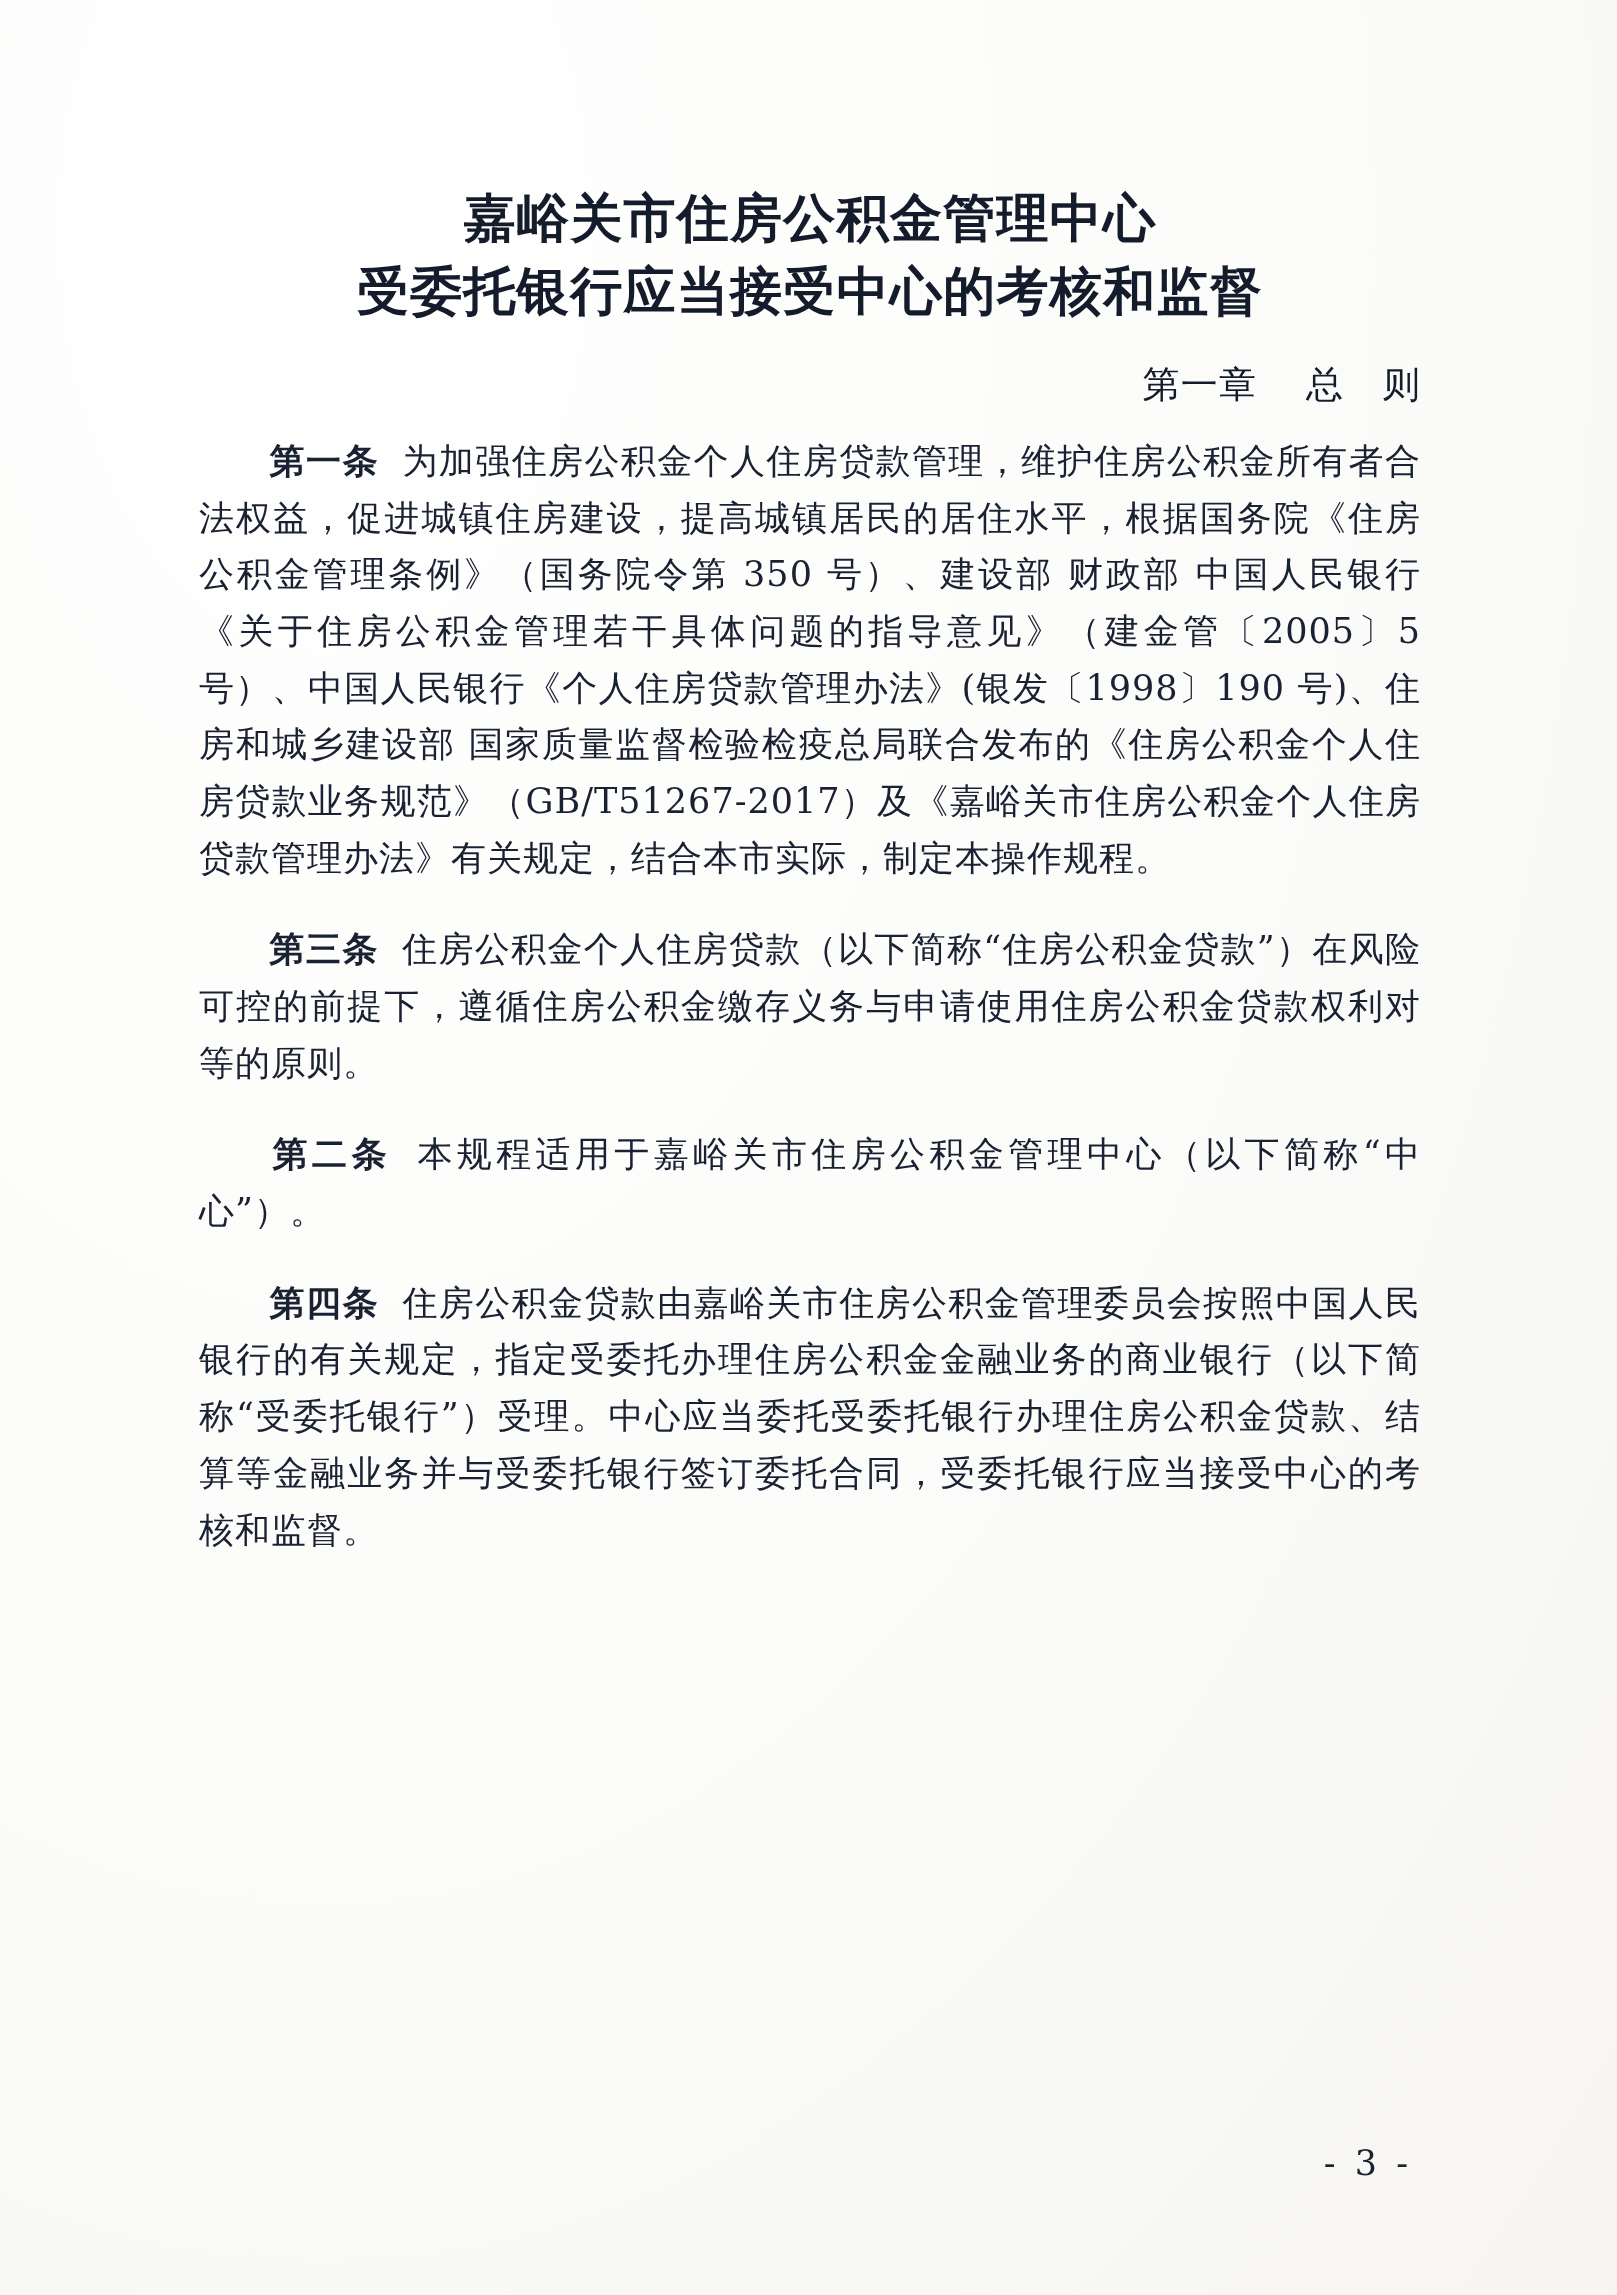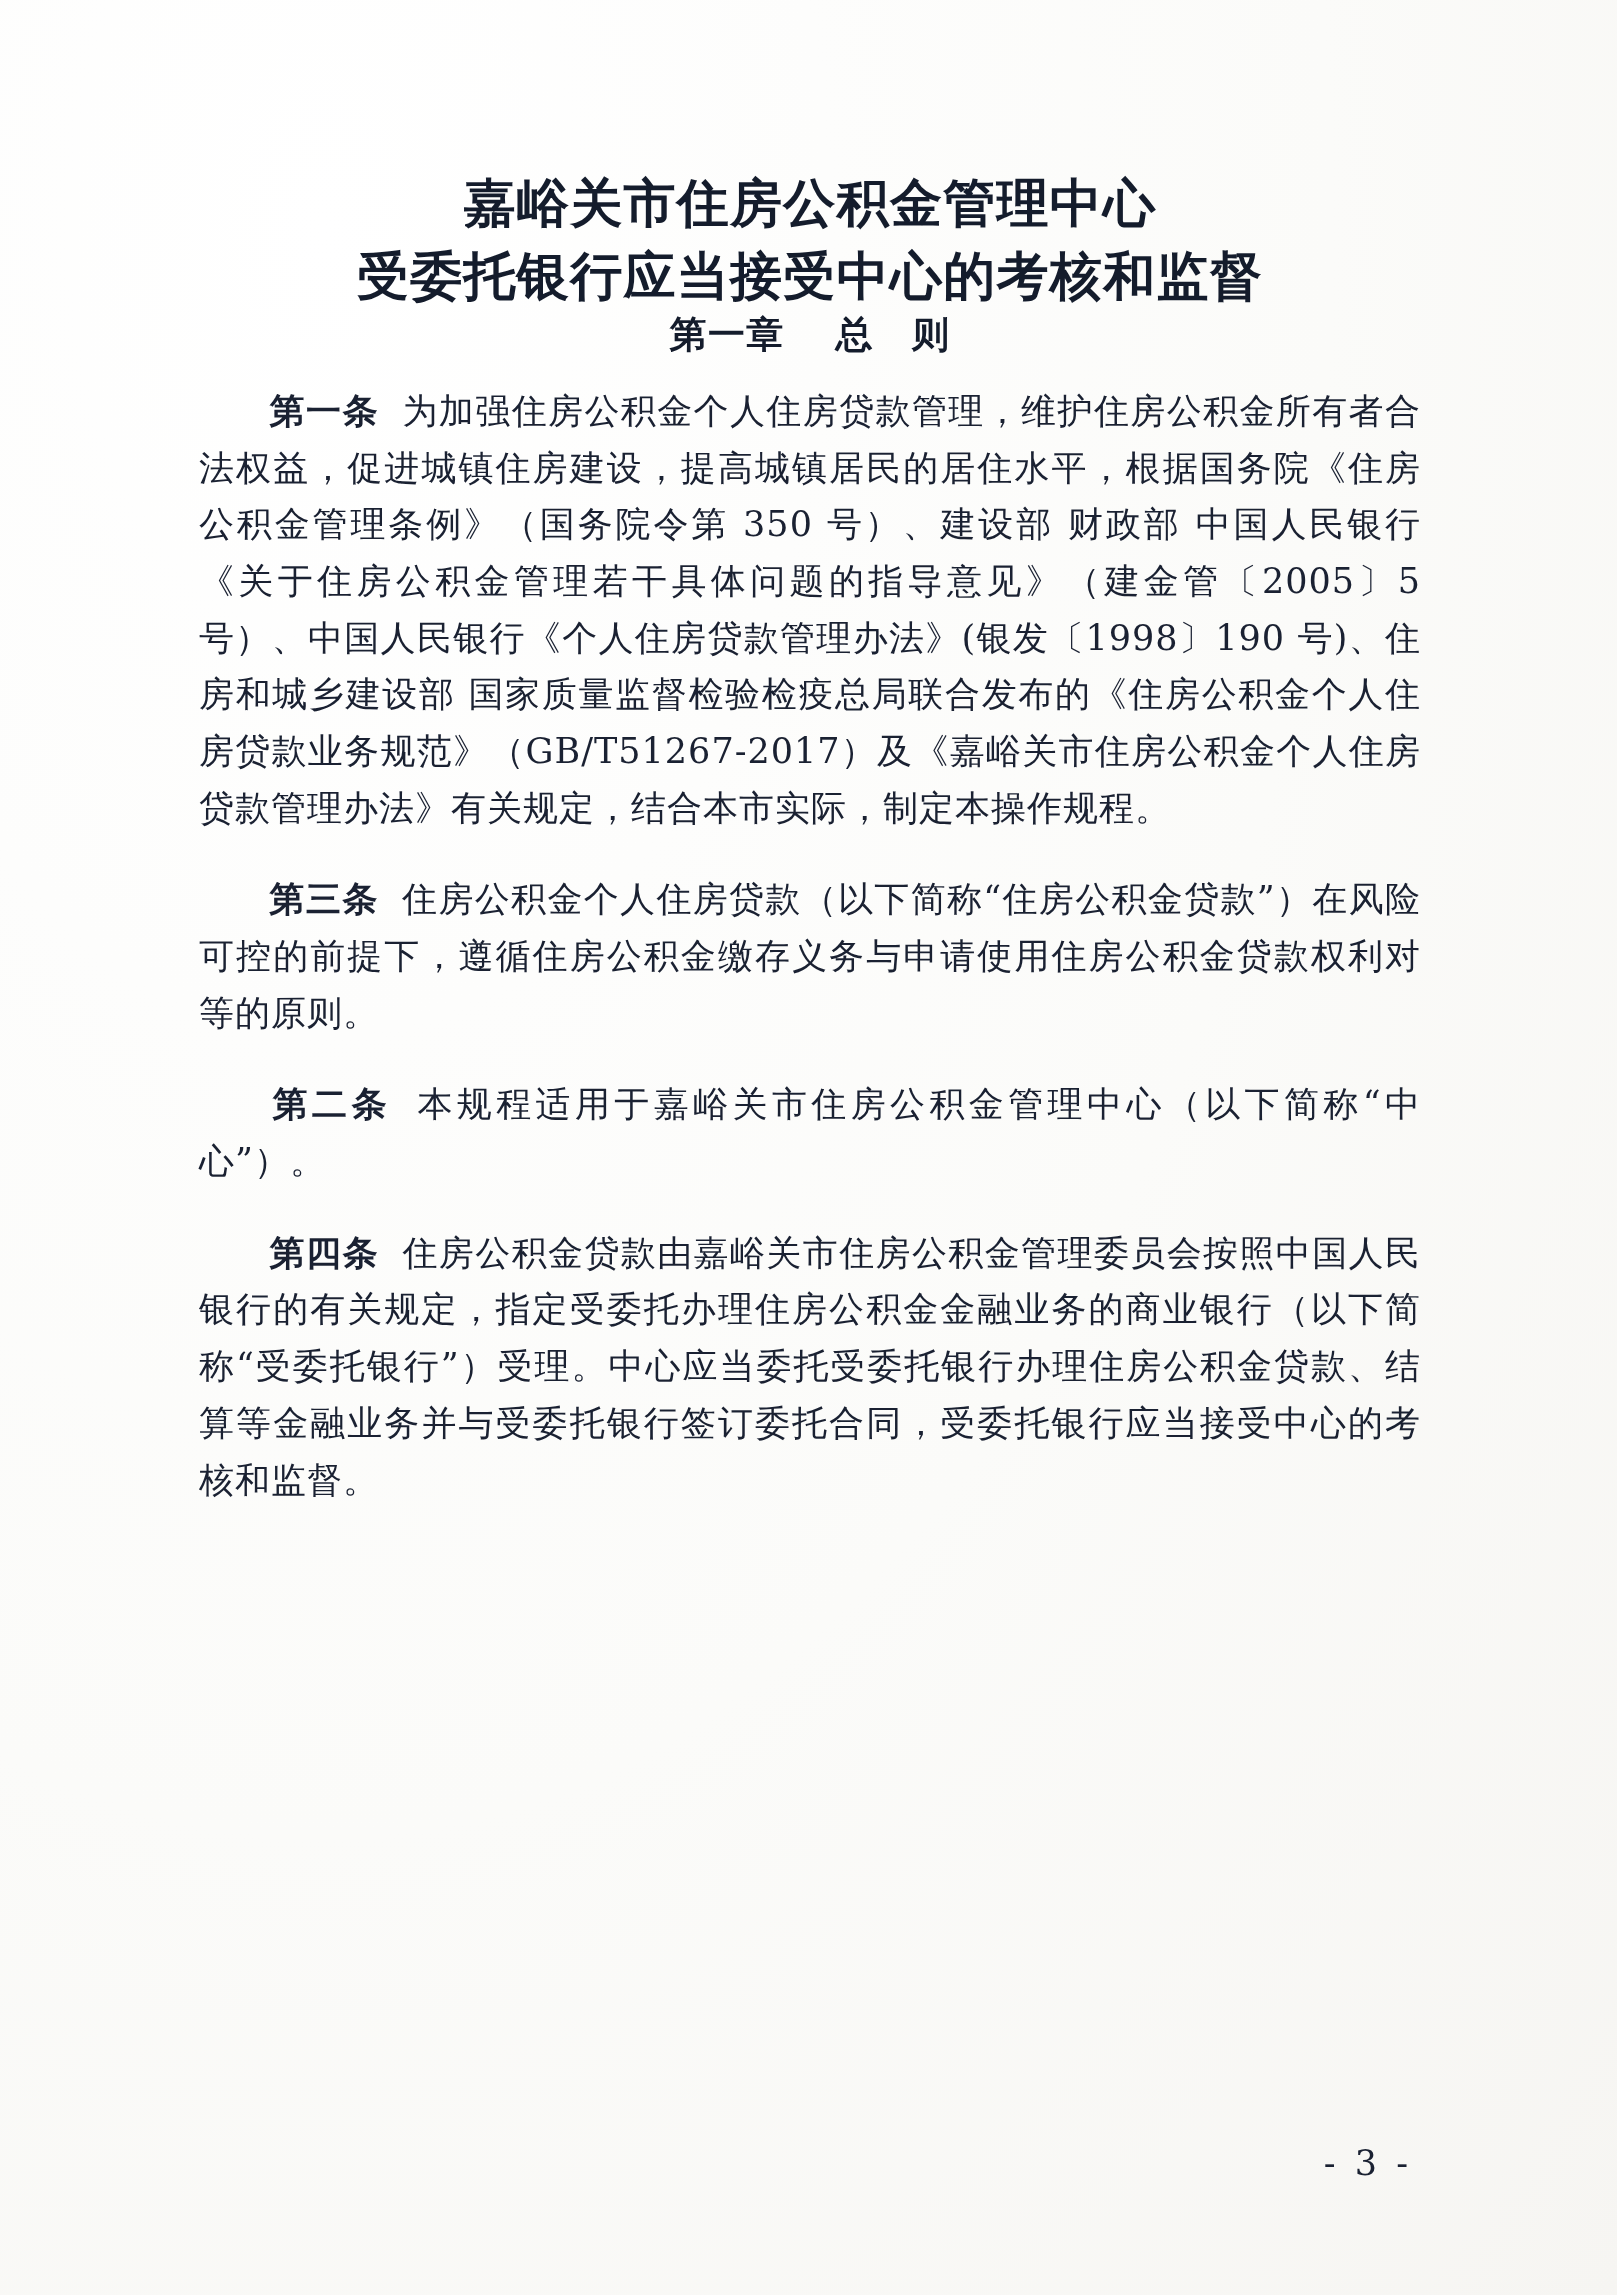--- a/index.html
+++ b/index.html
@@ -19,39 +19,40 @@
   .page {
     position: absolute;
     inset: 0;
     background: #fdfdfb;
     background-image:
       radial-gradient(ellipse at 20% 10%, #ffffff 0%, #fbfbf9 55%, #f6f5f2 100%);
   }
   .content {
     position: absolute;
     left: 199px;
-    top: 169px;
+    top: 184px;
     width: 1222px;
   }
   .doc-title {
     text-align: center;
     font-weight: bold;
     font-size: 52px;
     line-height: 1.32;
     letter-spacing: 1.3px;
     color: #141c2c;
   }
   .doc-title .line2 {
     display: block;
     margin-top: 4px;
   }
   .chapter {
-    text-align: center;
-    font-weight: bold;
+    text-align: right;
+    font-weight: normal;
     font-size: 37px;
+    margin-top: 35px;
     letter-spacing: 1.3px;
     color: #141c2c;
   }
   .chapter .gap {
     display: inline-block;
     width: 22.6px;
   }
   .para {
     font-size: 35px;
     line-height: 1.62;

